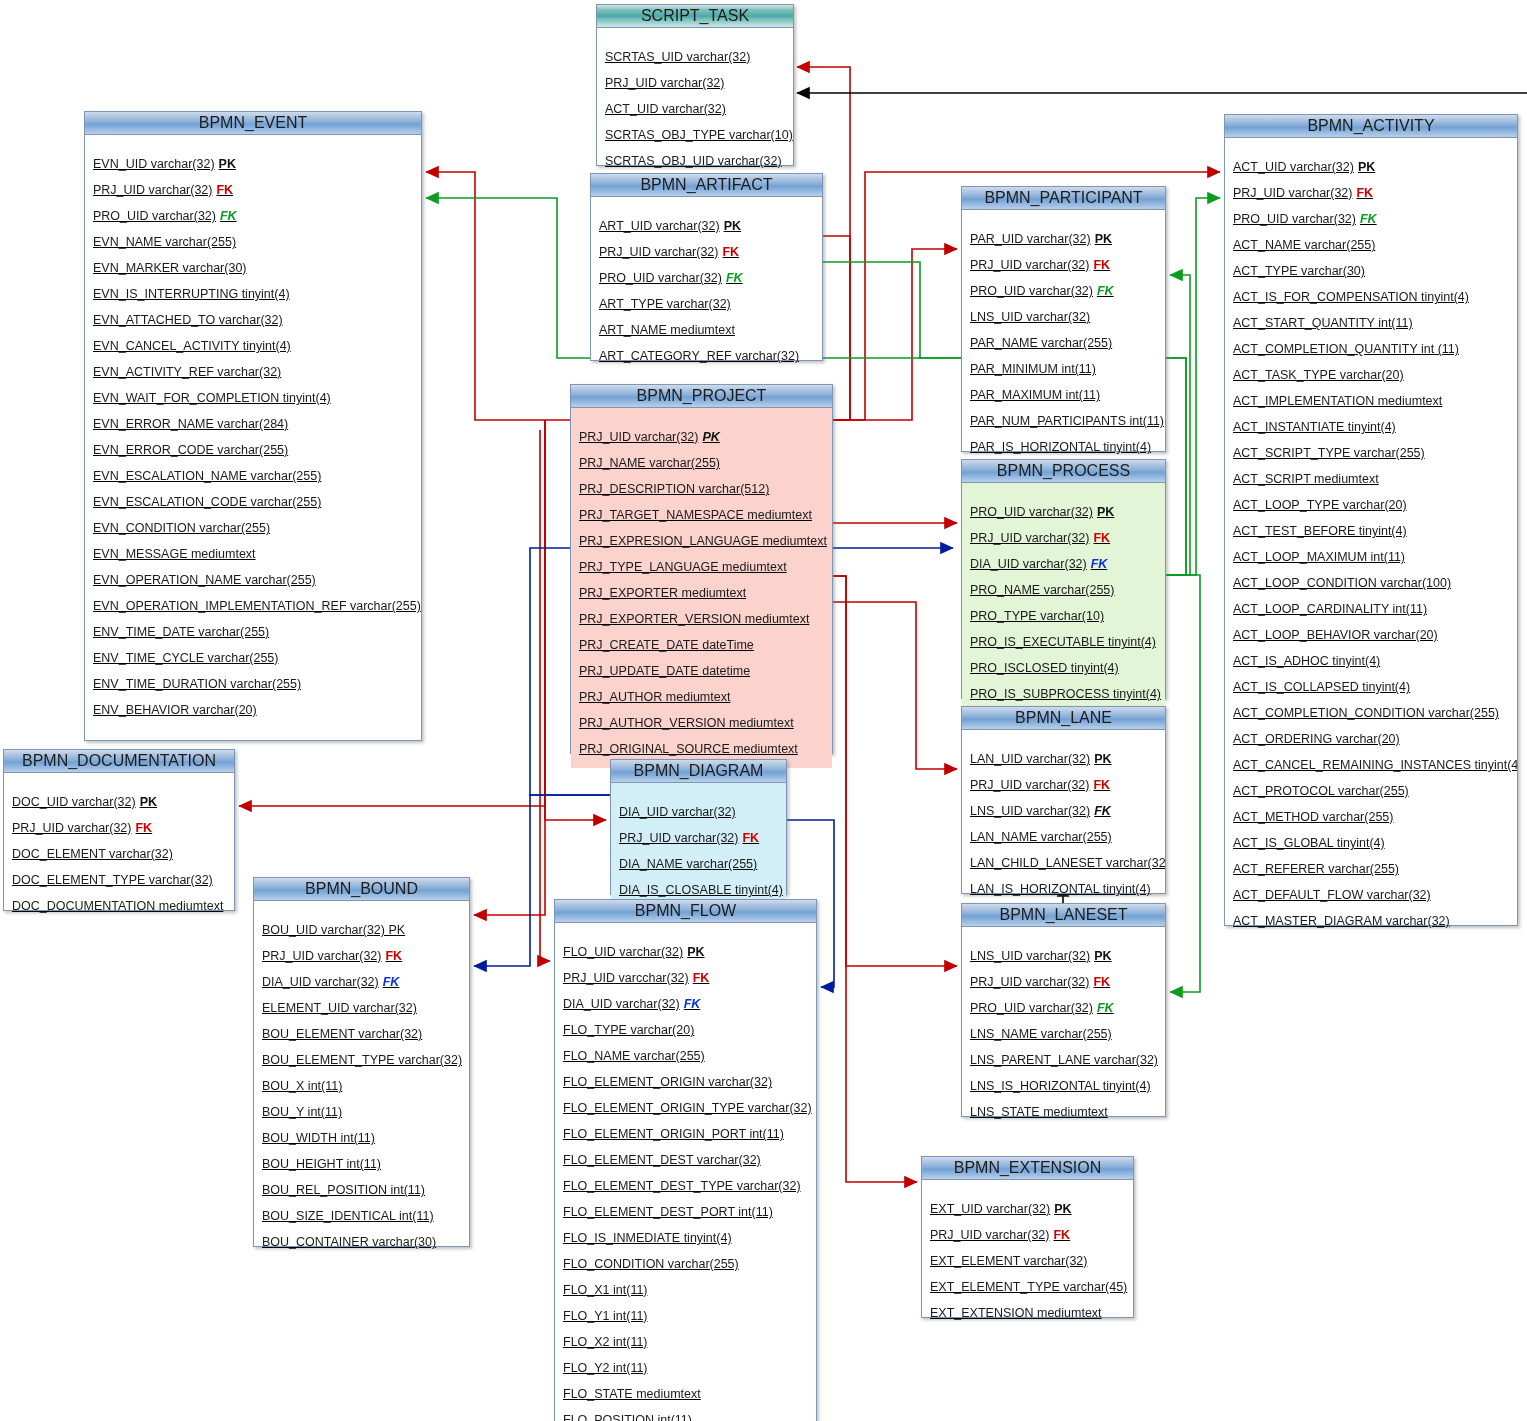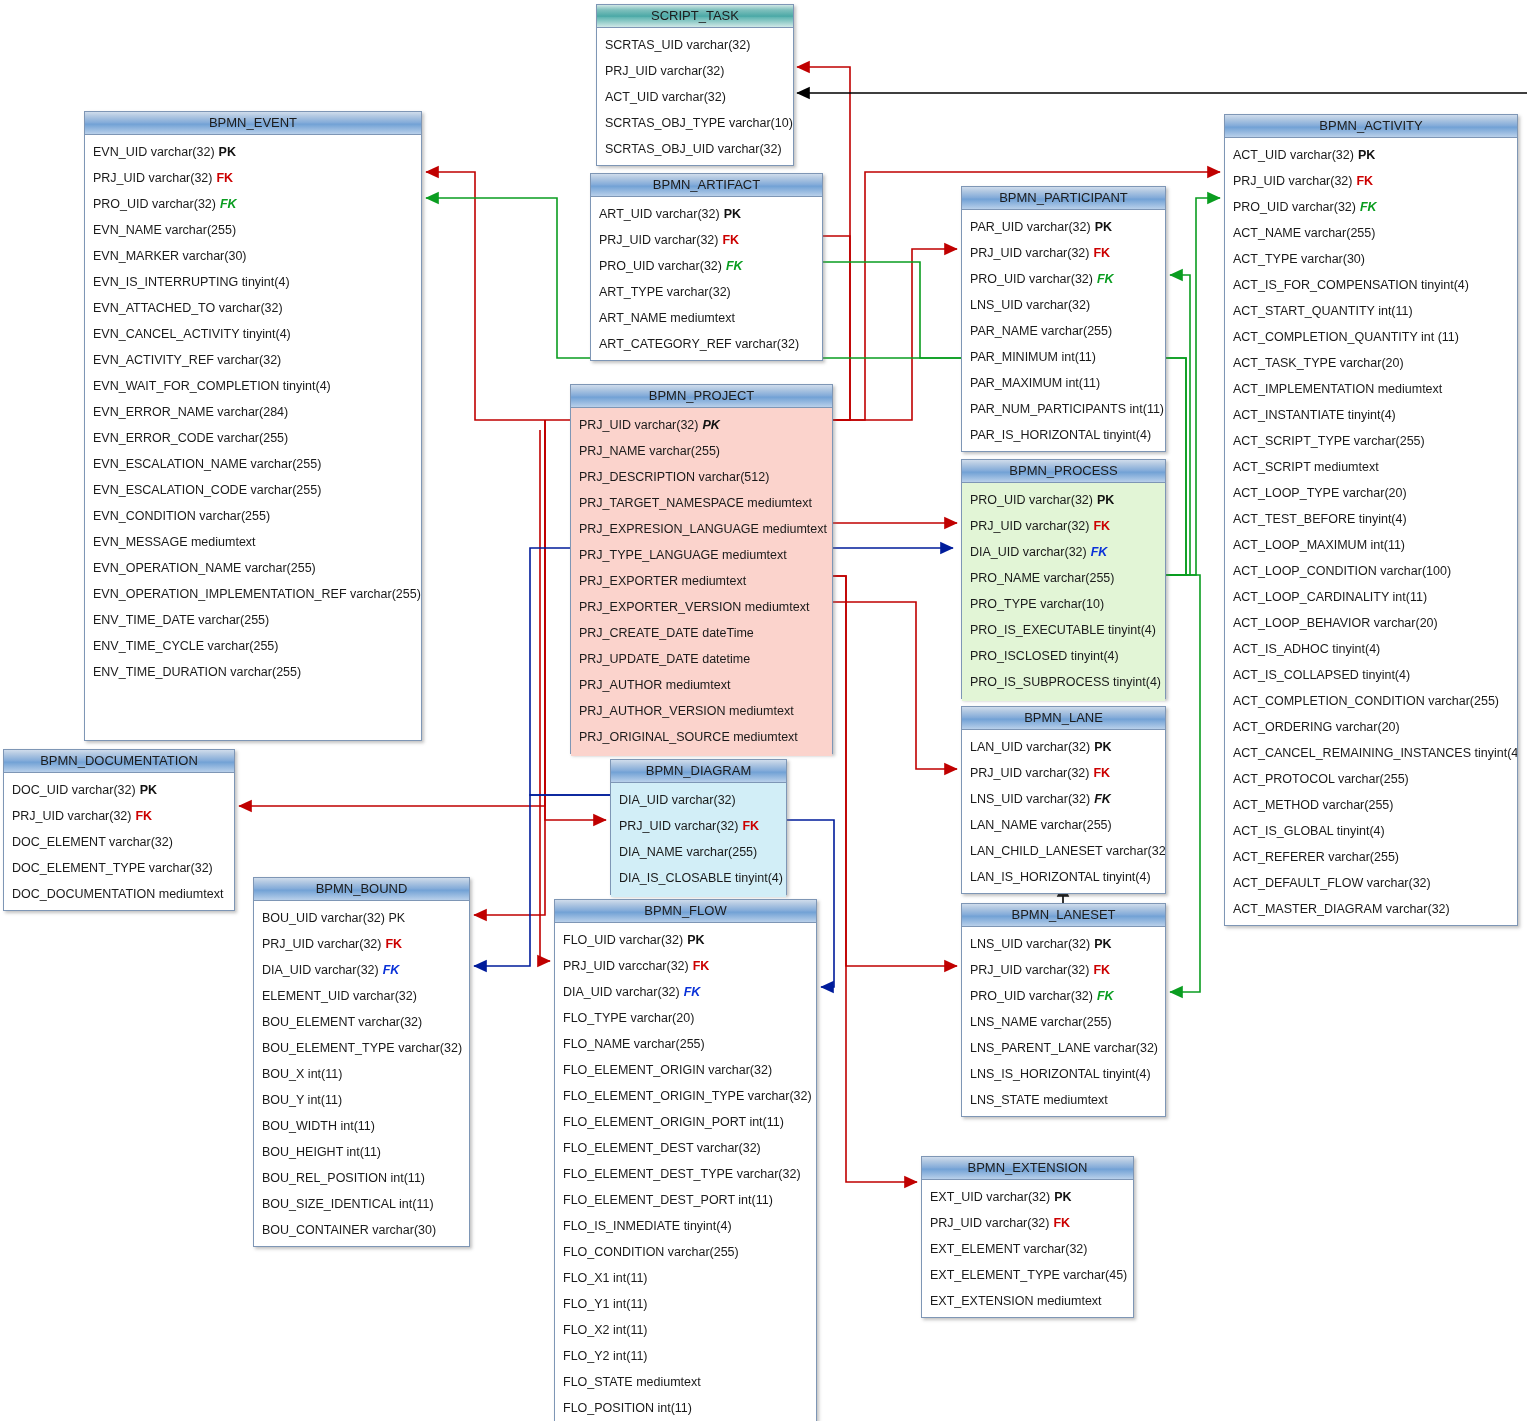--- a/index.html
+++ b/index.html
@@ -29,32 +29,33 @@
     z-index:3;
     border:1px solid #7e96b5;
     background:#ffffff;
     box-sizing:border-box;
     box-shadow:2px 2px 3px rgba(120,120,120,.45);
   }
   .tbl .hdr{
     height:22px;
     line-height:22px;
     text-align:center;
-    font-size:13px;
+    font-size:16px;
     color:#1c1c1c;
     border-bottom:1px solid #7e96b5;
     background:linear-gradient(to bottom,#cfdcec 0%,#b3c9e2 18%,#7ea8d8 52%,#6e9fd4 53%,#b9d0ea 100%);
     white-space:nowrap;
     overflow:hidden;
   }
   .tbl.teal .hdr{
     background:linear-gradient(to bottom,#cfe6e4 0%,#7fc0bd 22%,#4aa8a6 52%,#59b2ae 53%,#cfe8e6 100%);
   }
   .tbl .body{
-    padding:4px 0 6px 0;
+    padding:16px 0 6px 0;
+    text-decoration:underline;
   }
   .tbl.pink .body{background:#fbd3cc;}
   .tbl.green .body{background:#e2f5d6;}
   .tbl.cyan  .body{background:#d2eef7;}
   .row{
     font-size:12.5px;
     color:#1a1a1a;
     line-height:26px;
     height:26px;
     padding:0 6px 0 8px;
@@ -168,20 +169,21 @@
           <div class="row"><span>EVN_ERROR_CODE varchar(255)</span></div>
           <div class="row"><span>EVN_ESCALATION_NAME varchar(255)</span></div>
           <div class="row"><span>EVN_ESCALATION_CODE varchar(255)</span></div>
           <div class="row"><span>EVN_CONDITION varchar(255)</span></div>
           <div class="row"><span>EVN_MESSAGE mediumtext</span></div>
           <div class="row"><span>EVN_OPERATION_NAME varchar(255)</span></div>
           <div class="row"><span>EVN_OPERATION_IMPLEMENTATION_REF  varchar(255)</span></div>
           <div class="row"><span>ENV_TIME_DATE varchar(255)</span></div>
           <div class="row"><span>ENV_TIME_CYCLE varchar(255)</span></div>
           <div class="row"><span>ENV_TIME_DURATION varchar(255)</span></div>
+          <div class="row"><span>ENV_BEHAVIOR varchar(20)</span></div>
         </div>
       </div>
       <div class="tbl" style="left: 590px; top: 173px; width: 233px; height: 188px;">
         <div class="hdr">BPMN_ARTIFACT</div>
         <div class="body">
           <div class="row"><span>ART_UID  varchar(32)</span><span class="k pk">PK</span></div>
           <div class="row"><span>PRJ_UID varchar(32)</span><span class="k fkred">FK</span></div>
           <div class="row"><span>PRO_UID varchar(32)</span><span class="k fkgreen">FK</span></div>
           <div class="row"><span>ART_TYPE varchar(32)</span></div>
           <div class="row"><span>ART_NAME mediumtext</span></div>

